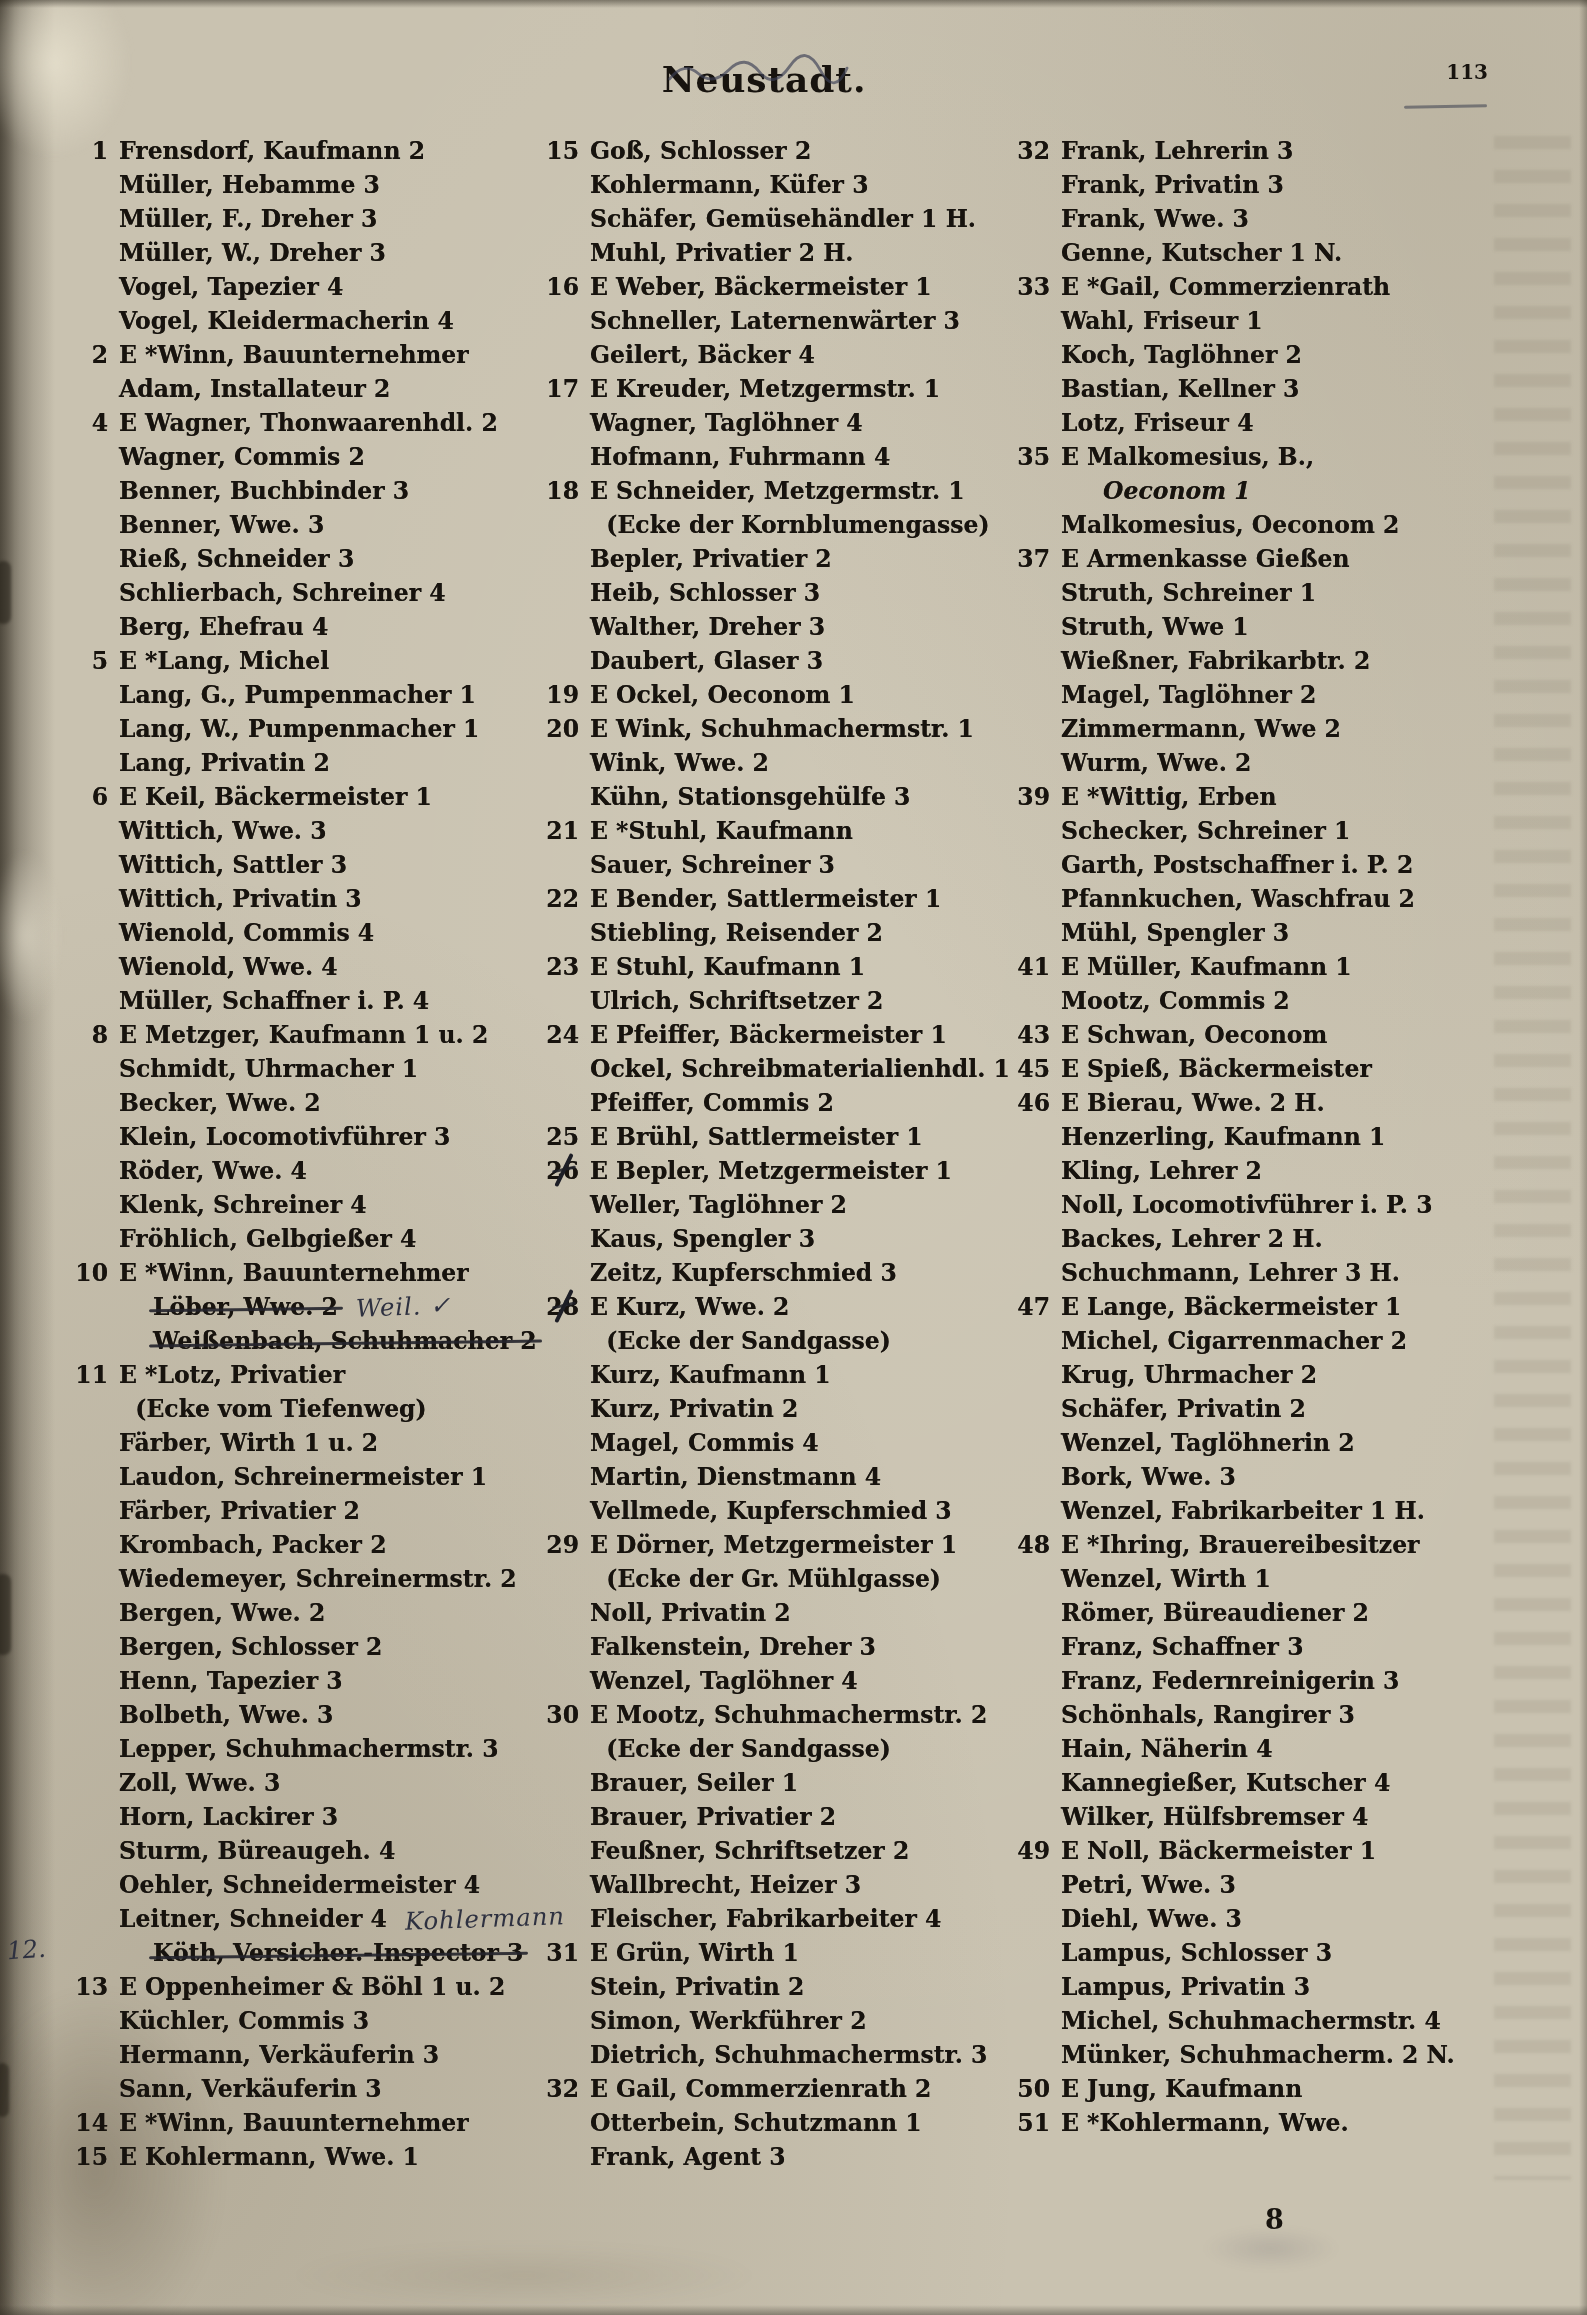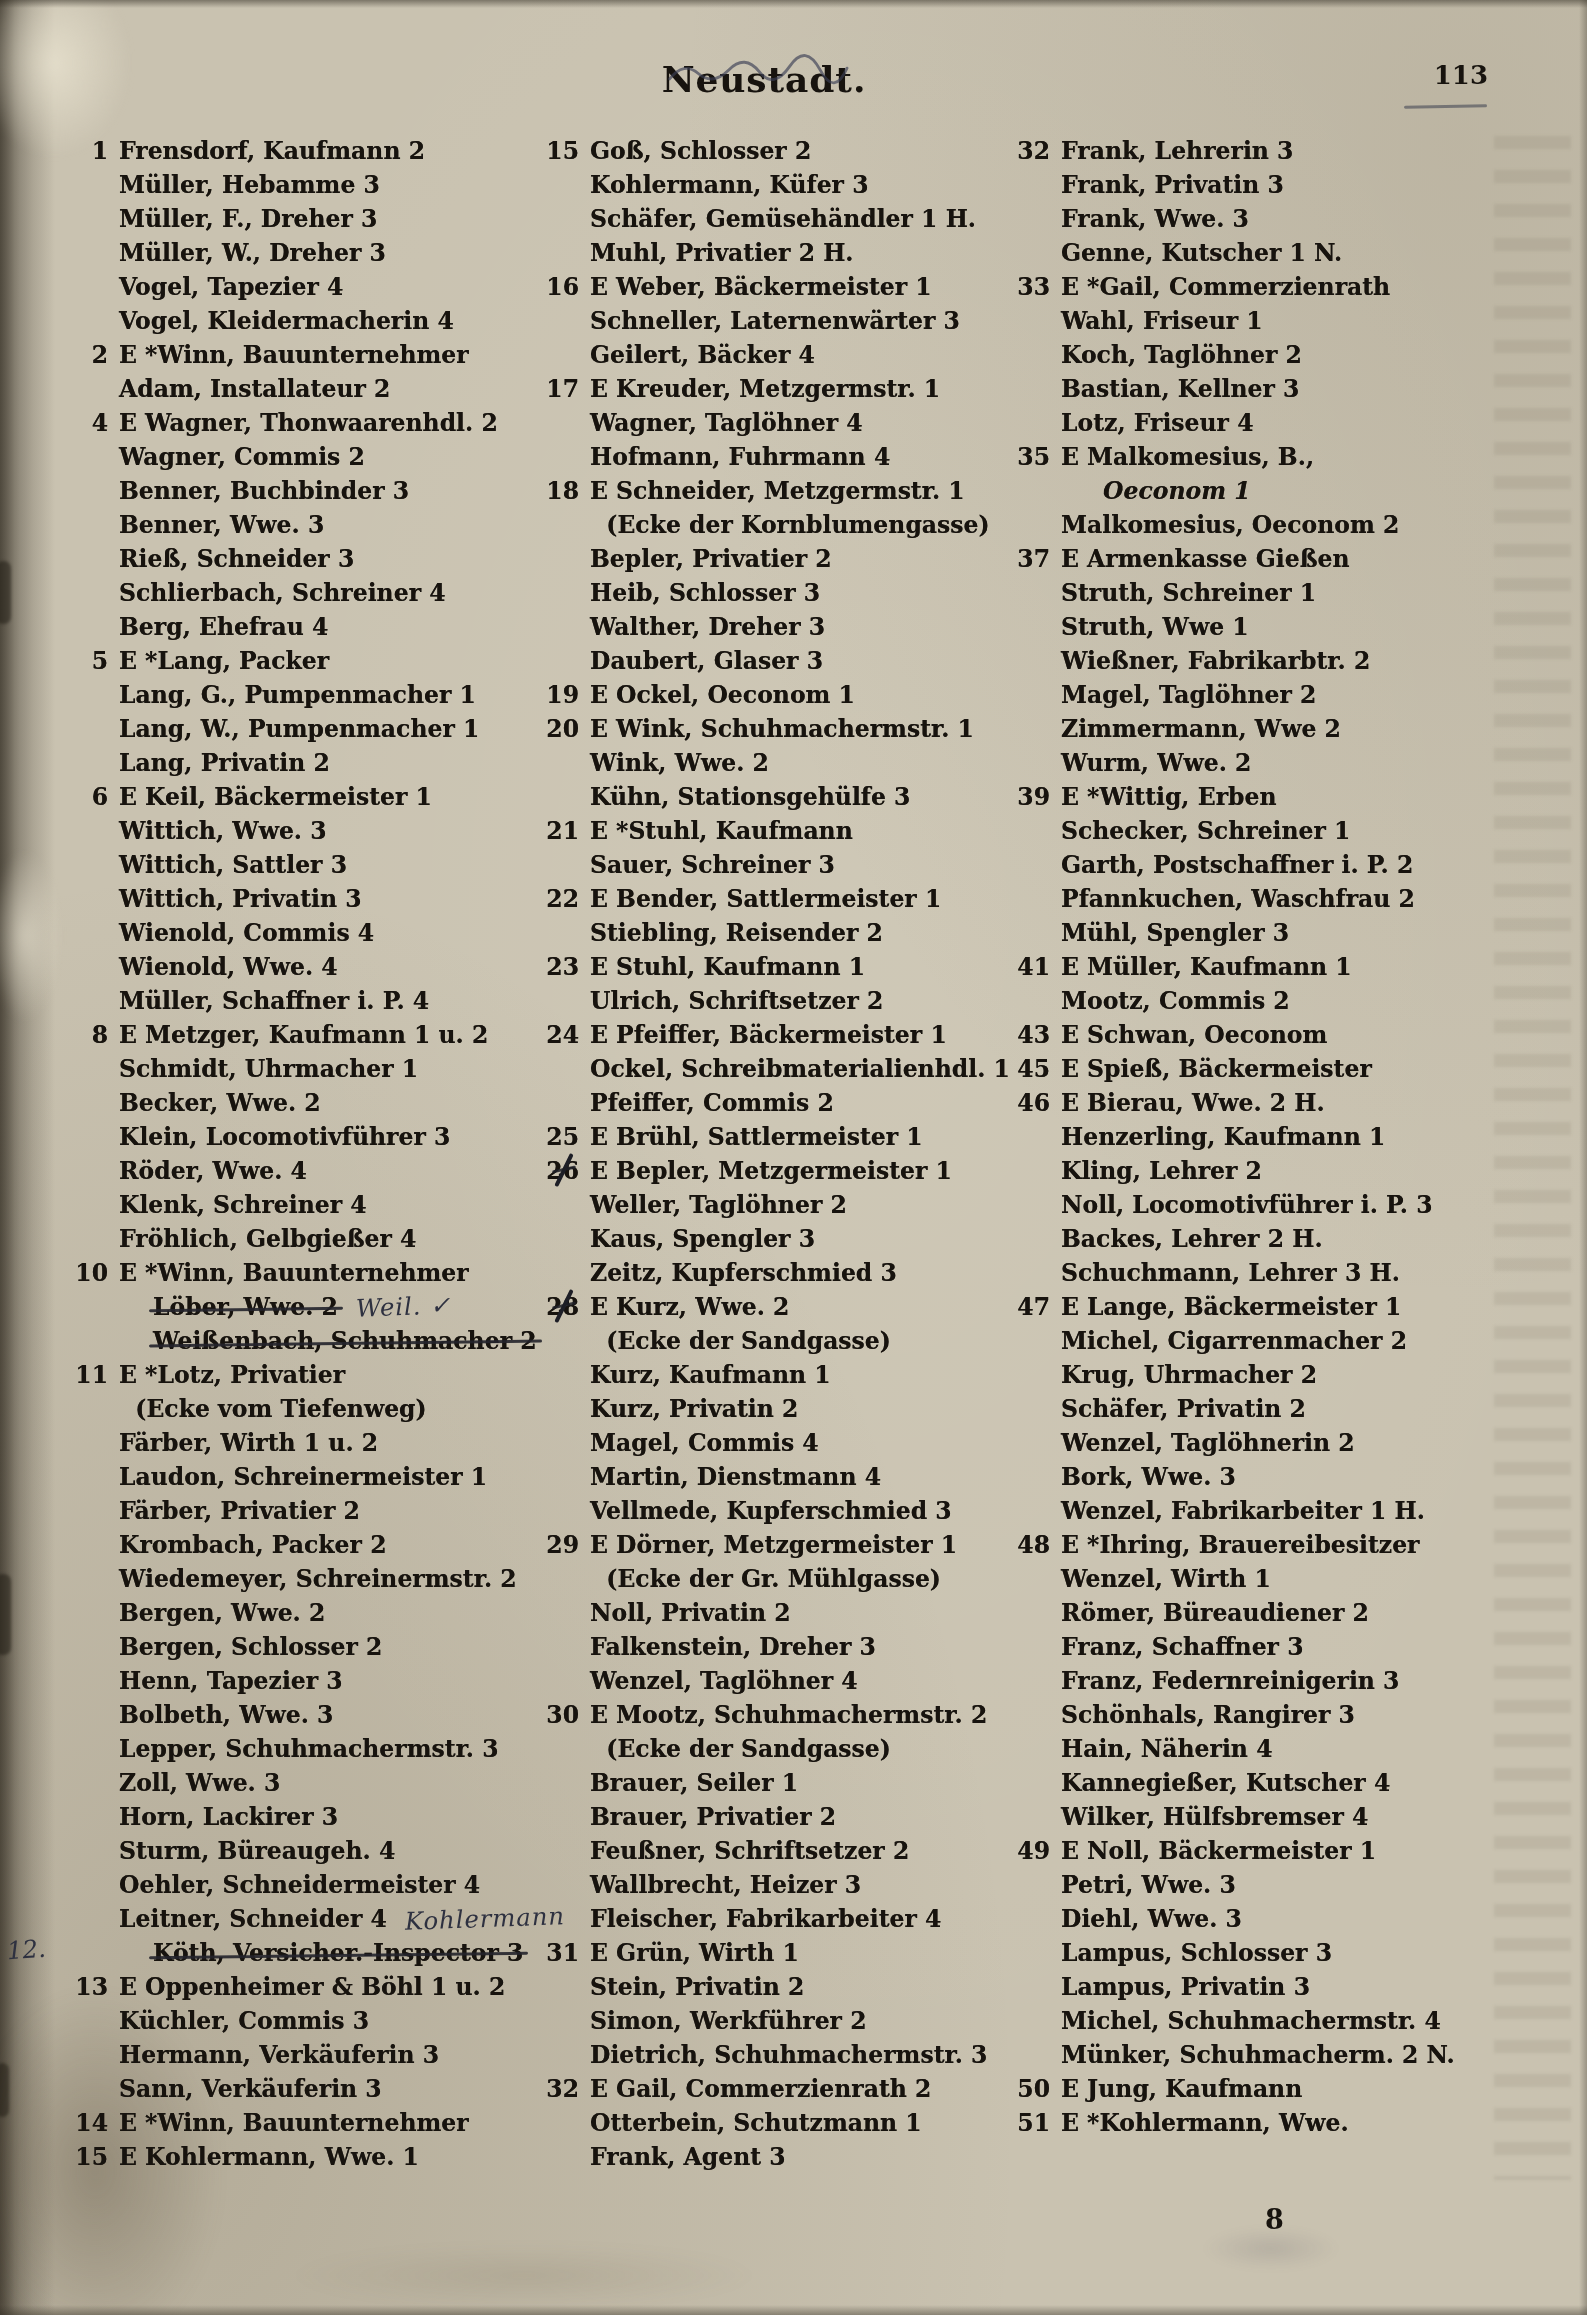--- a/index.html
+++ b/index.html
@@ -44,21 +44,21 @@
     position:absolute; left:1494px; top:136px; width:77px; height:2044px;
     background:repeating-linear-gradient(180deg, rgba(100,92,74,.11) 0 12.7px, transparent 12.7px 34px);
     filter:blur(1.8px); pointer-events:none;
   }
   .header-title {
     position:absolute; left:764px; top:58px; transform:translateX(-50%);
     font-size:36px; font-weight:700; letter-spacing:0.9px; color:#17130e;
   }
   .page-number {
     position:absolute; right:100px; top:60px;
-    font-size:26px; font-weight:700; color:#17130e;
+    font-size:20px; font-weight:700; color:#17130e;
   }
   .ink-squiggle { position:absolute; left:663px; top:52px; width:213px; height:43px; opacity:.65; }
   .rule-under-number { position:absolute; left:1404px; top:105px; width:83px; height:2.7px;
     background:#3b3e4e; opacity:.55; transform:rotate(-1deg); border-radius:1.8px; }
   .columns { position:absolute; left:65px; top:134px; display:flex; }
   .col { width:450px; flex:0 0 auto; }
   .col + .col { margin-left:21px; }
   .row {
     display:flex; height:34px; line-height:34px; white-space:nowrap; position:relative;
     font-size:23.5px; font-weight:700; color:#17130e;
@@ -179,21 +179,21 @@
         <div class="row">
           <span class="num"></span>
           <span class="txt">Schlierbach, Schreiner 4</span>
         </div>
         <div class="row">
           <span class="num"></span>
           <span class="txt">Berg, Ehefrau 4</span>
         </div>
         <div class="row">
           <span class="num">5</span>
-          <span class="txt">E *Lang, Packer</span>
+          <span class="txt">E *Lang, Michel</span>
         </div>
         <div class="row">
           <span class="num"></span>
           <span class="txt">Lang, G., Pumpenmacher 1</span>
         </div>
         <div class="row">
           <span class="num"></span>
           <span class="txt">Lang, W., Pumpenmacher 1</span>
         </div>
         <div class="row">

